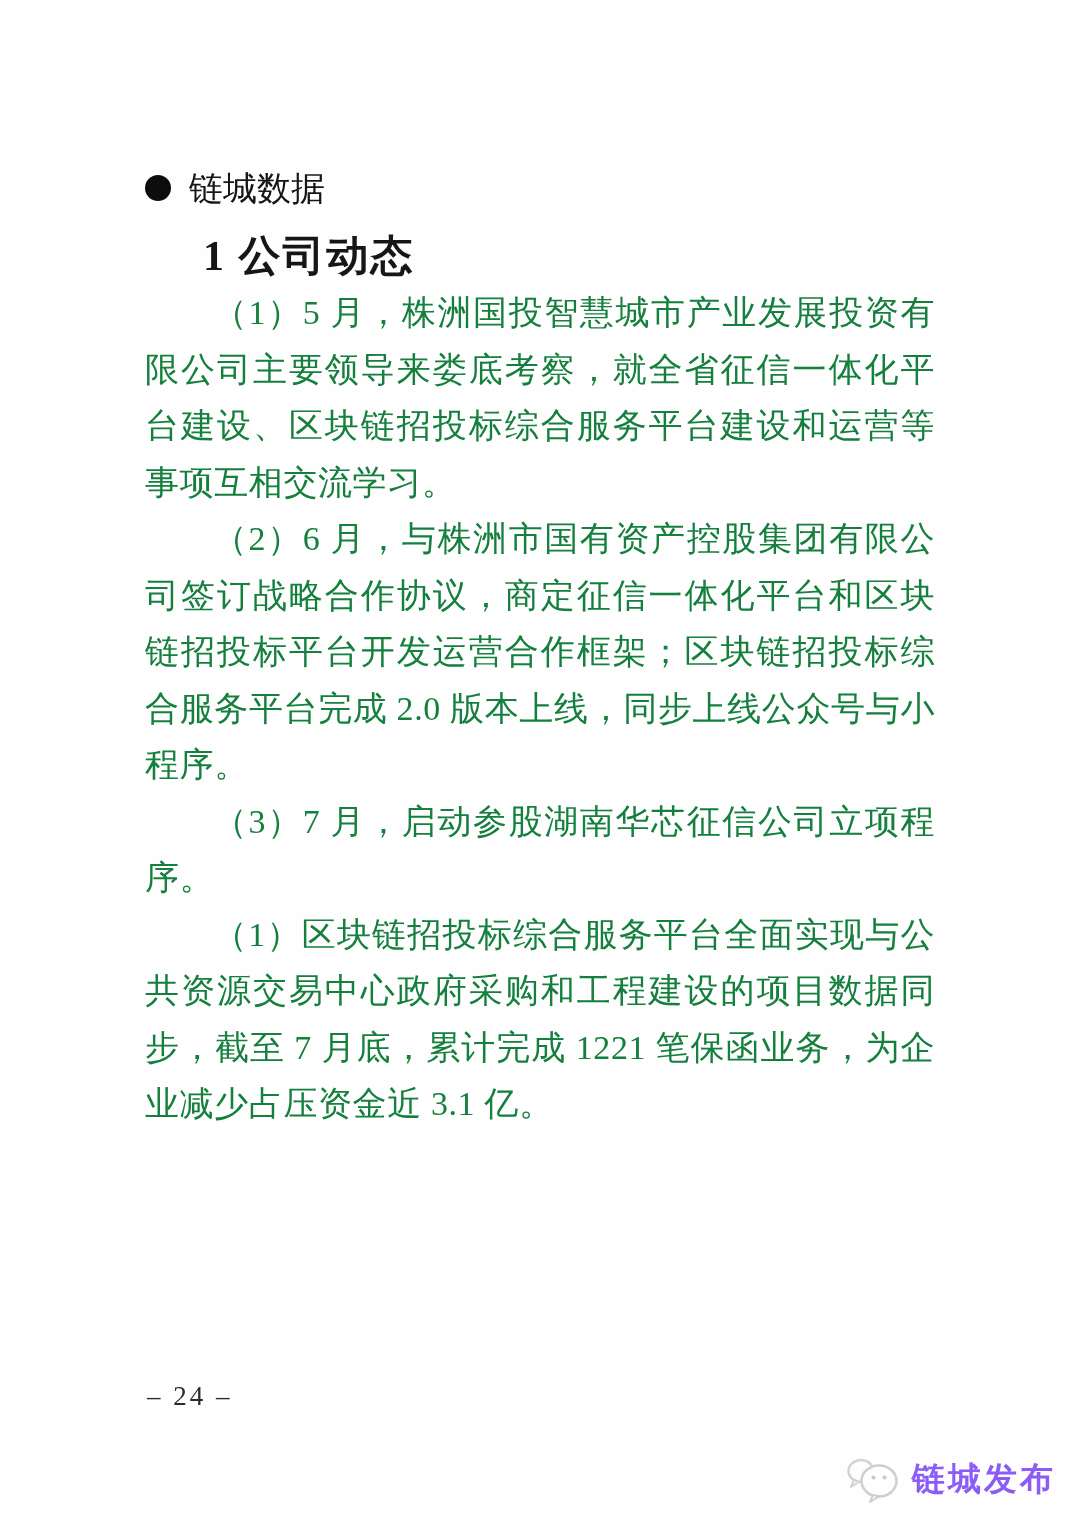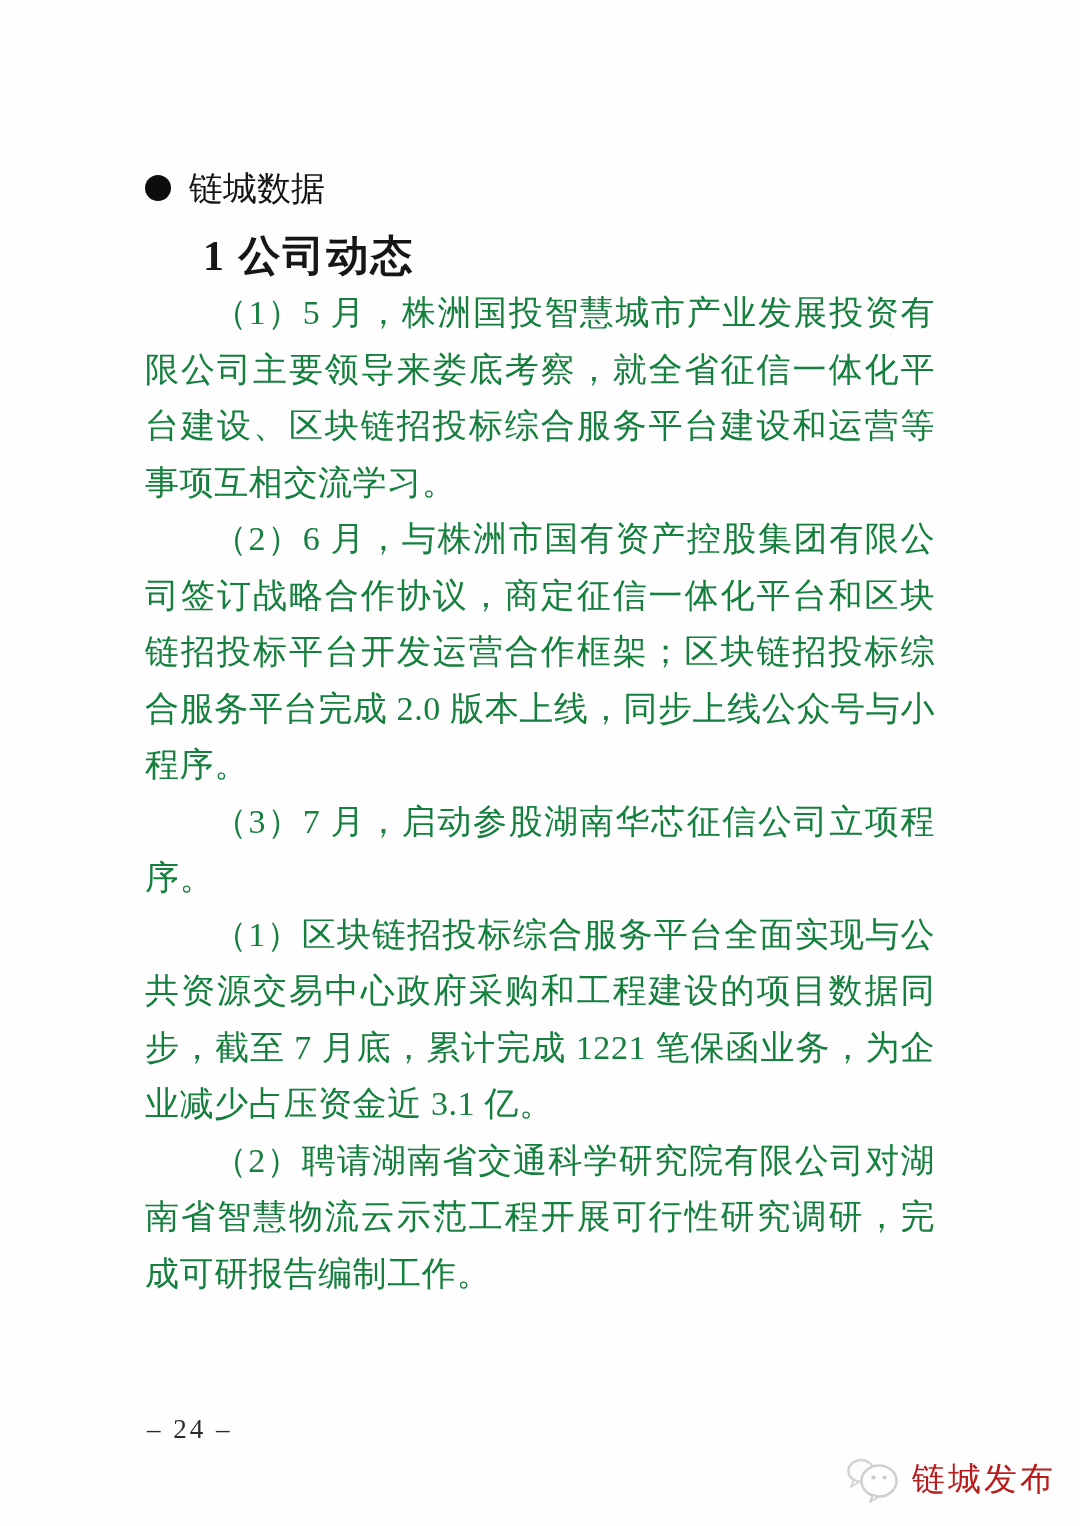--- a/index.html
+++ b/index.html
@@ -65,36 +65,35 @@
     letter-spacing: 0.6px;
     color: #15803d;
   }
   .page-number {
     position: absolute;
     left: 147px;
     top: 1381px;
     font-size: 27px;
     letter-spacing: 3px;
     color: #2b2b2b;
-    margin-top: 33px;
   }
   .watermark {
     position: absolute;
     top: 1455px;
     right: 24px;
     display: flex;
     align-items: center;
     gap: 10px;
   }
   .watermark-label {
     font-family: "Liberation Sans", "DejaVu Sans", sans-serif;
     font-size: 33px;
-    font-weight: normal;
+    font-weight: bold;
     letter-spacing: 3px;
-    color: #b91c1c;
+    color: #8b5cf6;
     text-shadow: 1px 1px 0 #ffffff;
   }
   .wechat-icon-svg {
     display: block;
   }
 </style>
 </head>
 <body>
 
 <div class="page">
@@ -107,21 +106,20 @@
     </div>
 
     <h2 class="section-heading">1 公司动态</h2>
 
     <p class="para">（1）5 月，株洲国投智慧城市产业发展投资有限公司主要领导来娄底考察，就全省征信一体化平台建设、区块链招投标综合服务平台建设和运营等事项互相交流学习。</p>
     <p class="para">（2）6 月，与株洲市国有资产控股集团有限公司签订战略合作协议，商定征信一体化平台和区块链招投标平台开发运营合作框架；区块链招投标综合服务平台完成 2.0 版本上线，同步上线公众号与小程序。</p>
     <p class="para">（3）7 月，启动参股湖南华芯征信公司立项程序。</p>
 
 
     <p class="para">（1）区块链招投标综合服务平台全面实现与公共资源交易中心政府采购和工程建设的项目数据同步，截至 7 月底，累计完成 1221 笔保函业务，为企业减少占压资金近 3.1 亿。</p>
-    <p class="para">（2）聘请湖南省交通科学研究院有限公司对湖南省智慧物流云示范工程开展可行性研究调研，完成可研报告编制工作。</p>
 
   </div>
 
   <div class="page-number">– 24 –</div>
 
   <div class="watermark">
     <span>
       <svg class="wechat-icon-svg" width="56" height="48" viewBox="0 0 56 48">
 
         <ellipse cx="15" cy="16" rx="12.5" ry="11" fill="#fdfdfd" stroke="#d4d4d4" stroke-width="2.5"></ellipse>

